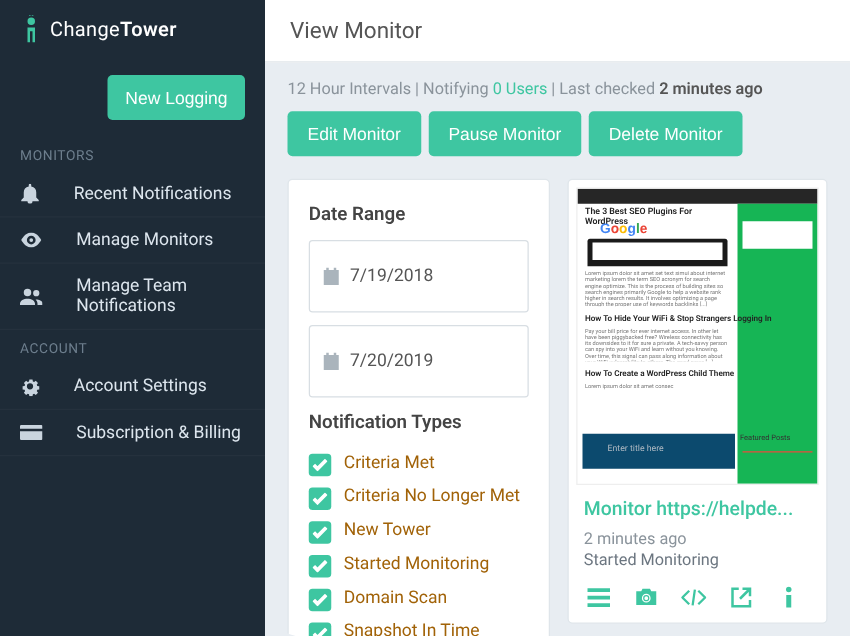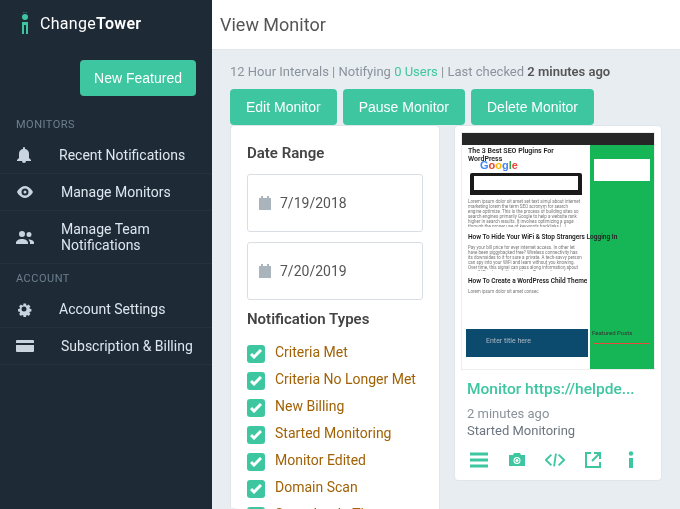--- a/index.html
+++ b/index.html
@@ -13,26 +13,26 @@
   .brand-text .ch { font-weight: 400; }
   .brand-text .tw { font-weight: 600; }
   .new-monitor-wrap { display:flex; justify-content:flex-end; padding: 22px 16px 14px; }
   .btn-green { background: #3ec6a1; color: #fff; border: none; border-radius: 4px; padding: 10px 14px; font-size: 14px; cursor: pointer; font-weight: 500; }
   .sec-label { font-size: 11px; letter-spacing: .5px; color: #6d7e8d; padding: 8px 16px 6px; }
   .nav-item { display: flex; align-items: center; gap: 12px; padding: 10px 16px; cursor: pointer; border-bottom: 1px solid rgba(255,255,255,0.03); }
   .nav-item svg { flex: none; fill: #c9d4de; }
   .nav-item span { font-size: 14px; color: #dde6ee; margin-left: 15px; }
   
   .main { flex: 1; display: flex; flex-direction: column; background: #e8edf2; }
-  .topbar { background: #fff; border-bottom: 1px solid #e1e6ea; padding: 14px 8px; font-size: 18px; color: #555; }
+  .topbar { background: #fff; border-bottom: 1px solid #e1e6ea; padding: 14px 20px; font-size: 18px; color: #555; }
   .content { padding: 14px 18px; overflow: hidden; border-radius: 29px; }
   .status-line { font-size: 13px; color: #8a939b; margin-bottom: 10px; }
   .status-line .teal { color: #3ec6a1; }
   .status-line b { color: #555; font-weight: 600; }
-  .actions { display: flex; gap: 6px; }
+  .actions { display: flex; gap: 6px; margin-bottom: 18px; }
   .actions .btn-green { padding: 10px 16px; }
   .panels { display: flex; gap: 14px; align-items: flex-start; }
   .card { background: #fff; border: 1px solid #dfe5ea; border-radius: 4px; }
   .card.left { width: 210px; padding: 14px 16px 8px; }
   .card.right { width: 208px; padding: 6px 6px 10px; }
   .h { font-size: 15px; font-weight: 600; color: #444; margin: 4px 0 12px; }
   .date-field { display:flex; align-items:center; gap:8px; border:1px solid #d8dee3; border-radius:3px; padding:20px 10px; margin-bottom:10px; cursor:pointer; }
   .date-field svg { fill:#aab4bc; }
   .date-field span { color:#555; font-size:14px; }
   .chk-row { display:flex; align-items:flex-start; gap:10px; padding: 4px 0; }
@@ -69,21 +69,21 @@
 <div class="app">
 
   <aside class="sidebar">
     <div class="brand">
       <svg width="18" height="22" viewBox="0 0 18 22">
           <path fill="#3ec6a1" d="M6 22V10h6v12h-2v-9H8v9H6zm3-14a3 3 0 1 1 0-6 3 3 0 0 1 0 6zm0-10l2 3-2-1-2 1 2-3z"></path>
         </svg>
       <span class="brand-text"><span class="ch">Change</span><span class="tw">Tower</span></span>
     </div>
     <div class="new-monitor-wrap">
-      <button class="btn-green">New Featured</button>
+      <button class="btn-green">New Logging</button>
     </div>
     <div class="sec-label">MONITORS</div>
     <div class="nav-item">
       <svg width="16" height="16" viewBox="0 0 16 16">
           <path d="M8 16a2 2 0 0 0 2-2H6a2 2 0 0 0 2 2zm5-5V7a5 5 0 0 0-4-4.9V1a1 1 0 1 0-2 0v1.1A5 5 0 0 0 3 7v4l-2 2v1h14v-1l-2-2z"></path>
         </svg>
       <span>Recent Notifications</span>
     </div>
     <div class="nav-item">
       <svg width="18" height="12" viewBox="0 0 18 12">
@@ -156,37 +156,29 @@
                 </svg>
               </div>
               <label>Criteria No Longer Met</label>
             </div>
           <div class="chk-row">
               <div class="chk">
                 <svg width="12" height="10" viewBox="0 0 12 10">
                   <path d="M1 5l3 3 7-7"></path>
                 </svg>
               </div>
-              <label>New Billing</label>
+              <label>New Tower</label>
             </div>
           <div class="chk-row">
               <div class="chk">
                 <svg width="12" height="10" viewBox="0 0 12 10">
                   <path d="M1 5l3 3 7-7"></path>
                 </svg>
               </div>
               <label>Started Monitoring</label>
-            </div>
-          <div class="chk-row">
-              <div class="chk">
-                <svg width="12" height="10" viewBox="0 0 12 10">
-                  <path d="M1 5l3 3 7-7"></path>
-                </svg>
-              </div>
-              <label>Monitor Edited</label>
             </div>
           <div class="chk-row">
               <div class="chk">
                 <svg width="12" height="10" viewBox="0 0 12 10">
                   <path d="M1 5l3 3 7-7"></path>
                 </svg>
               </div>
               <label>Domain Scan</label>
             </div>
           <div class="chk-row">

